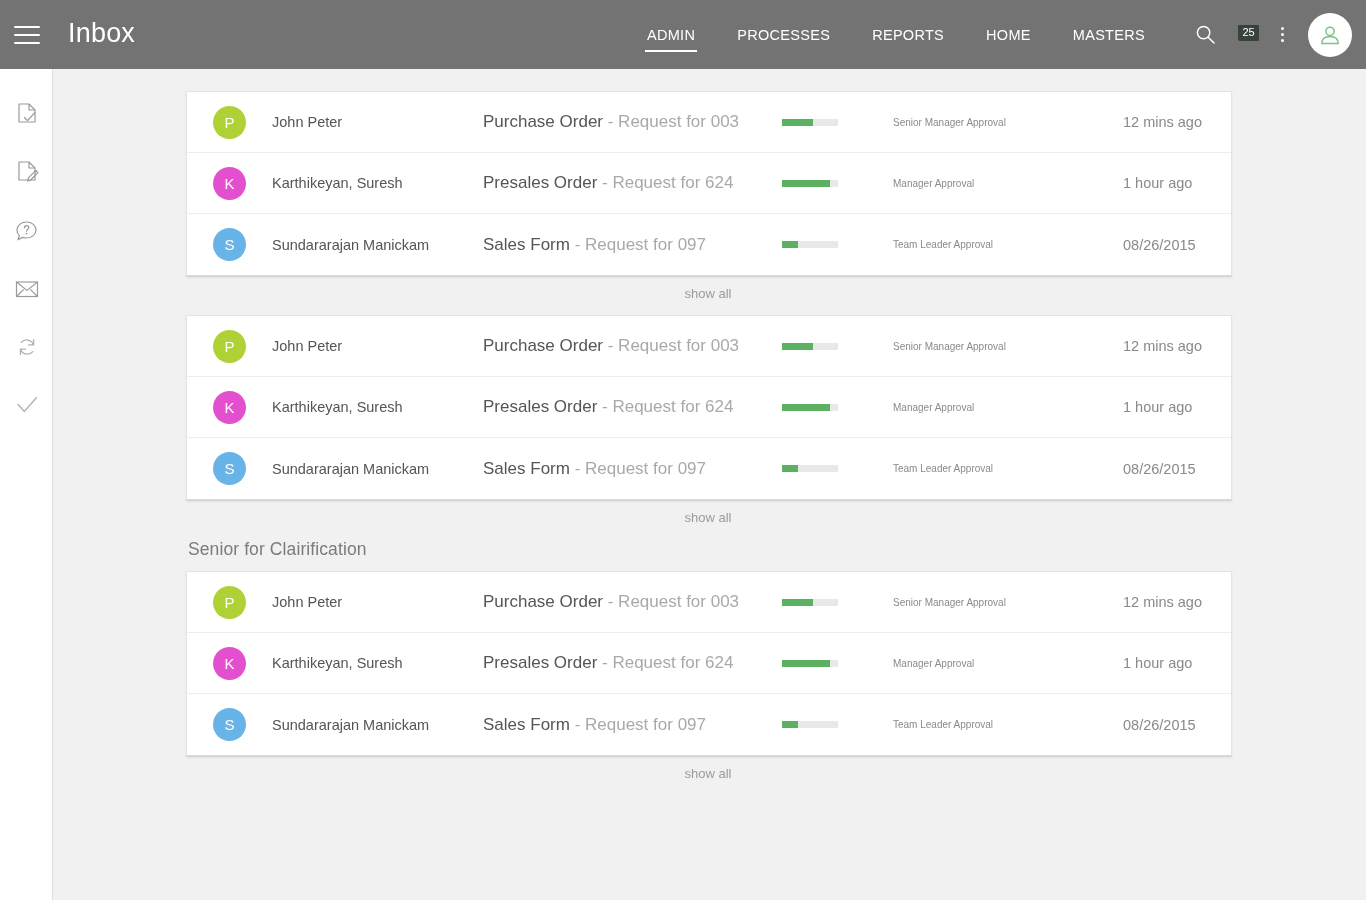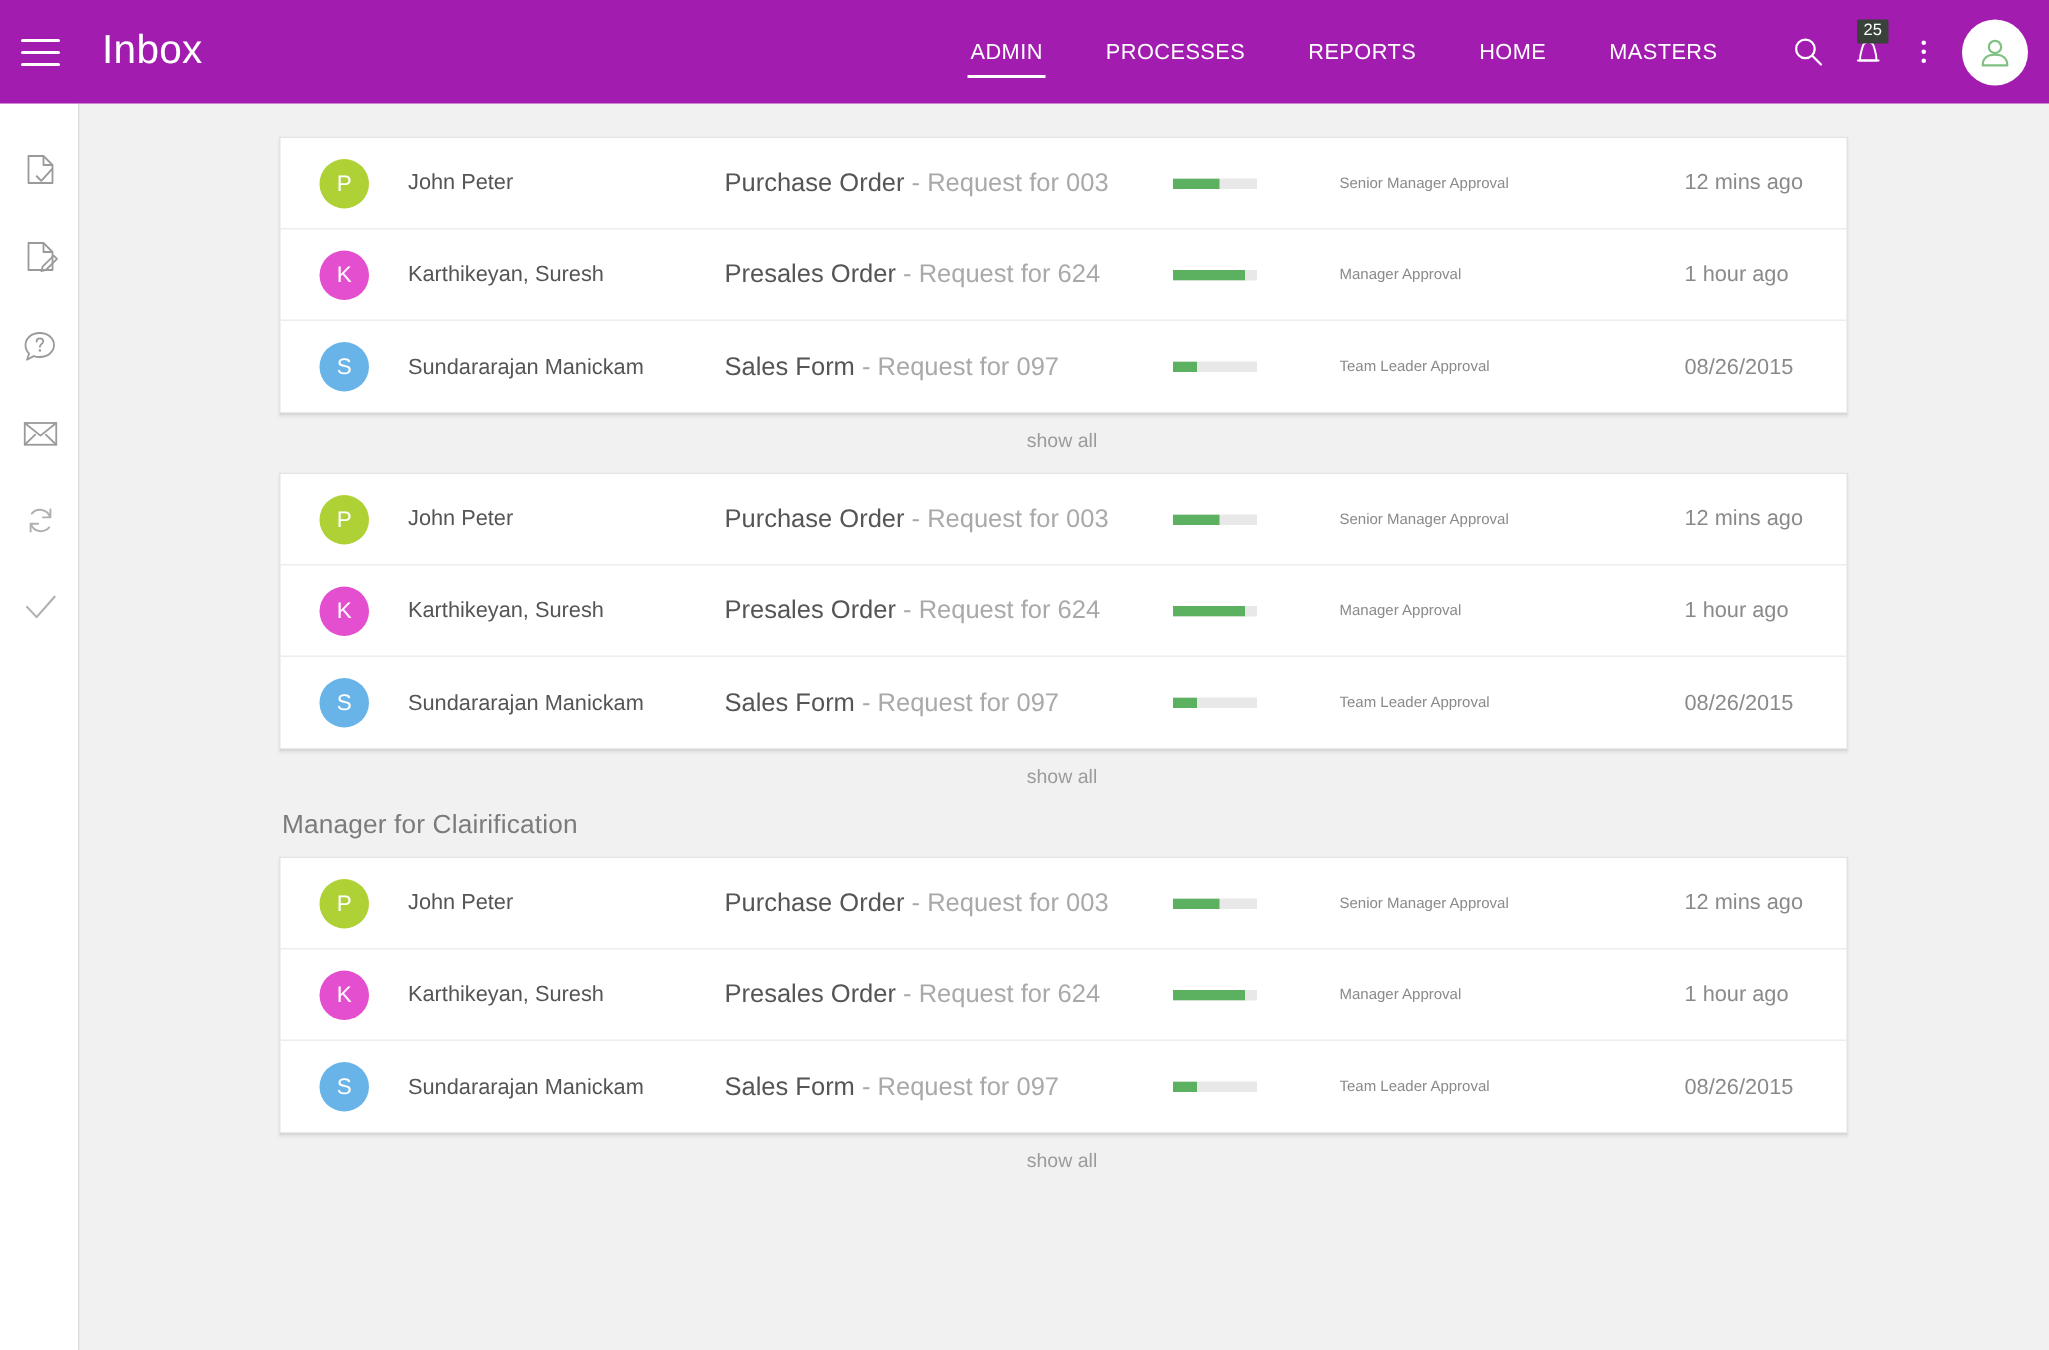--- a/index.html
+++ b/index.html
@@ -271,21 +271,21 @@
     padding-top: 9px;
     padding-bottom: 14px;
     padding-right: 2px;
     cursor: pointer;
   }
   .showall span { cursor: pointer; }
 </style>
 </head>
 <body>
 
-<div class="appbar" style="background: #a21caf; align-items: center;">
+<div class="appbar" style="background: #737373; align-items: center;">
 
   <div class="hamburger">
     <i></i>
     <i></i>
     <i></i>
   </div>
 
   <div class="app-title">Inbox</div>
 
   <div class="nav">
@@ -304,21 +304,21 @@
         <line x1="13.2" y1="13.2" x2="19" y2="19" stroke="#ffffff" stroke-width="1.5" stroke-linecap="round"></line>
       </svg>
     </div>
 
     <div class="tool bell-wrap">
       <svg width="21" height="22" viewBox="0 0 21 22">
         <path d="M5 16.3 C5 12 6 10 6.6 7.6 C7.1 5.4 8.6 4 10.5 4 C12.4 4 13.9 5.4 14.4 7.6 C15 10 16 12 16 16.3 Z" fill="none" stroke="#ffffff" stroke-width="1.3" stroke-linejoin="round"></path>
         <line x1="3.6" y1="16.3" x2="17.4" y2="16.3" stroke="#ffffff" stroke-width="1.3" stroke-linecap="round"></line>
         <path d="M10.5 4 L10.5 2.1" stroke="#ffffff" stroke-width="1.3" stroke-linecap="round"></path>
       </svg>
-      <div class="badge" style="background: rgb(57, 66, 58);">25</div>
+      <div class="badge" style="background: rgb(57, 66, 58); margin-top: 12px;">25</div>
     </div>
 
     <div class="kebab">
       <i></i>
       <i></i>
       <i></i>
     </div>
 
     <div class="avatar-btn">
       <svg width="26" height="26" viewBox="0 0 26 26">
@@ -481,21 +481,21 @@
         </div>
         <div class="c-stage">Team Leader Approval</div>
         <div class="c-time">08/26/2015</div>
       </div>
 
     </div>
     <div class="showall"><span>show all</span></div>
   </div>
 
   <div class="section">
-    <div class="section-title">Manager for Clairification</div>
+    <div class="section-title">Senior for Clairification</div>
     <div class="card">
 
       <div class="row">
         <div class="c-avatar">
           <div class="circ" style="background: rgb(174, 209, 54);">P</div>
         </div>
         <div class="c-name">John Peter</div>
         <div class="c-doc"><span>Purchase Order</span><span class="sub"> - Request for 003</span></div>
         <div class="c-prog">
           <div class="bar">

